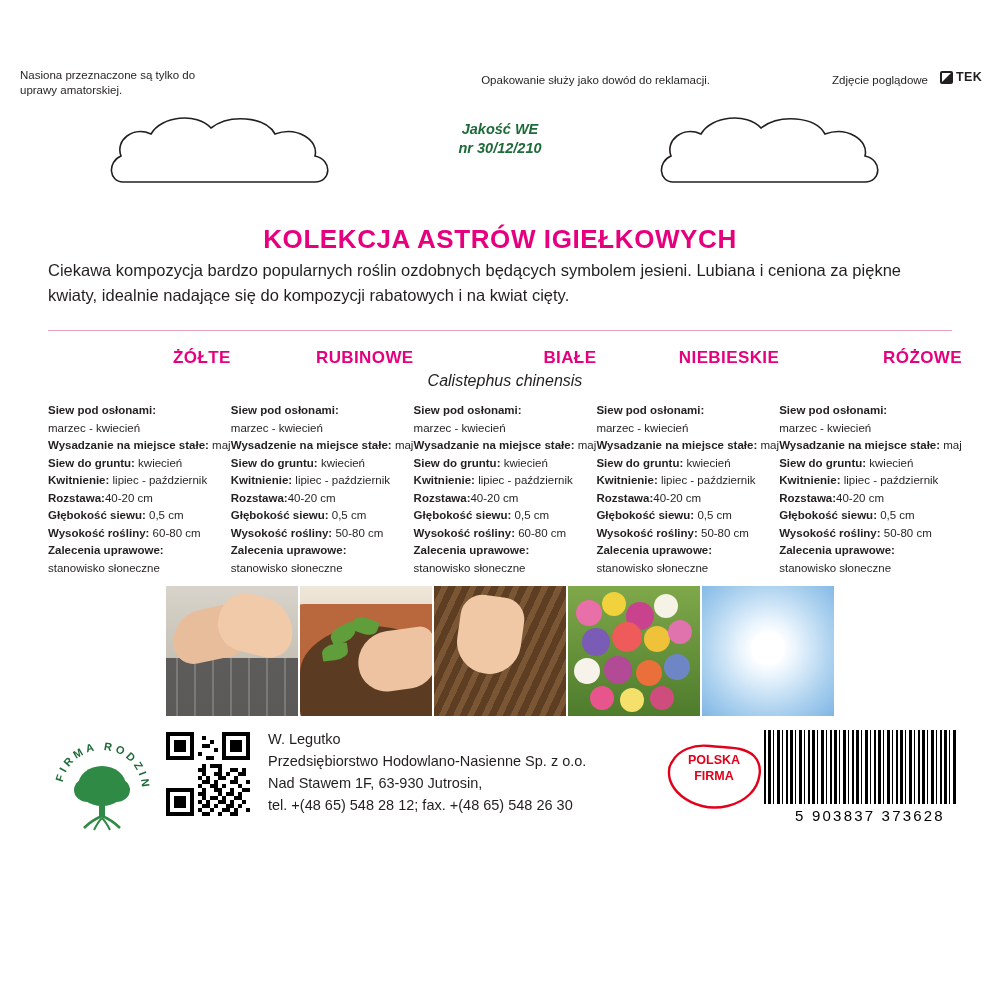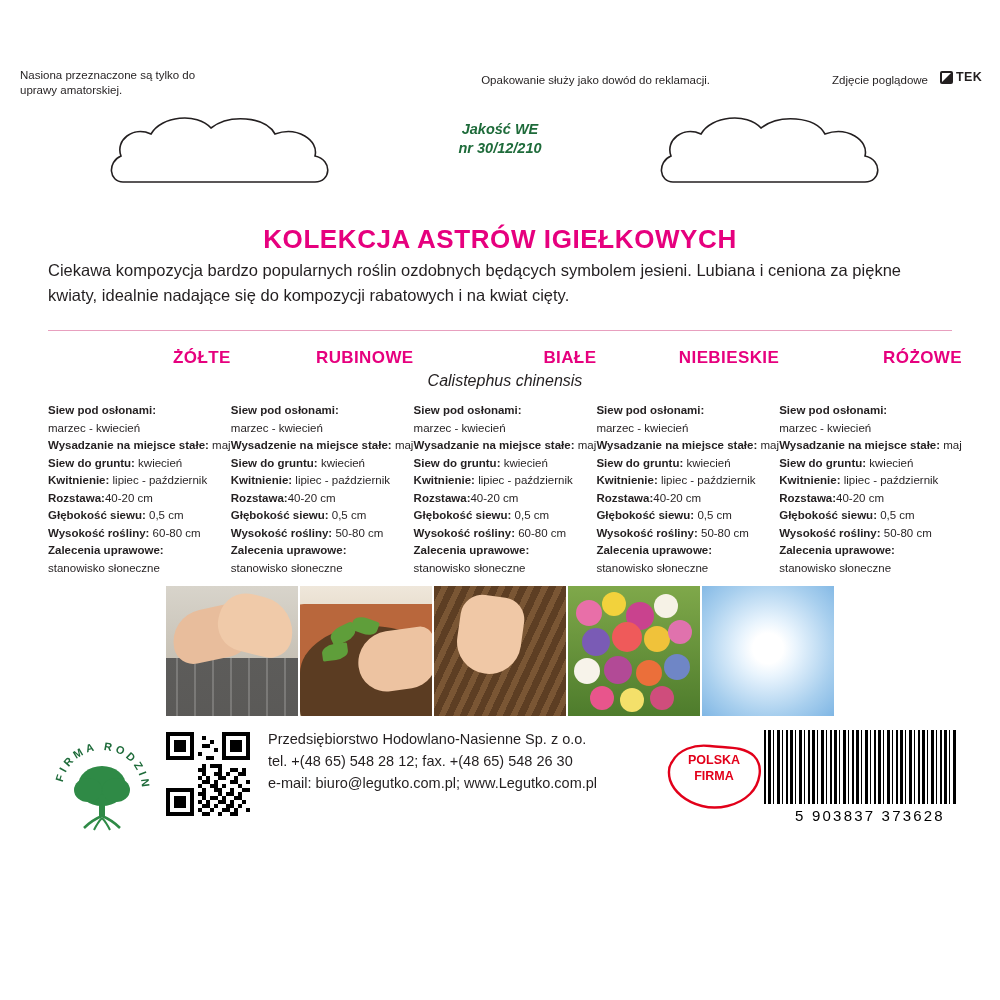--- a/index.html
+++ b/index.html
@@ -563,23 +563,24 @@
         <rect x="17" y="19" width="1" height="1"></rect>
       <rect x="20" y="19" width="1" height="1"></rect>
       <rect x="9" y="20" width="2" height="1"></rect>
         <rect x="13" y="20" width="1" height="1"></rect>
       <rect x="16" y="20" width="2" height="1"></rect>
     </g>
   </svg>
 </div>
 
 <div class="addr">
+  <div>W. Legutko</div>
   <div>Przedsiębiorstwo Hodowlano-Nasienne Sp. z o.o.</div>
+  <div>Nad Stawem 1F, 63-930 Jutrosin,</div>
   <div>tel. +(48 65) 548 28 12; fax. +(48 65) 548 26 30</div>
-  <div>e-mail: biuro@legutko.com.pl; www.Legutko.com.pl</div>
 </div>
 
 <div class="polska">
   <svg width="110" height="80" viewBox="0 0 110 80">
     <path d="M12,26 C18,14 34,8 50,10 C66,12 84,10 94,20 C104,30 100,48 90,58 C78,70 58,74 42,70 C26,66 14,56 10,44 C8,36 9,30 12,26 Z" fill="none" stroke="#e2001a" stroke-width="2.4"></path>
   </svg>
 </div>
 <div class="polska-txt">
   <div>POLSKA</div>
   <div>FIRMA</div>

